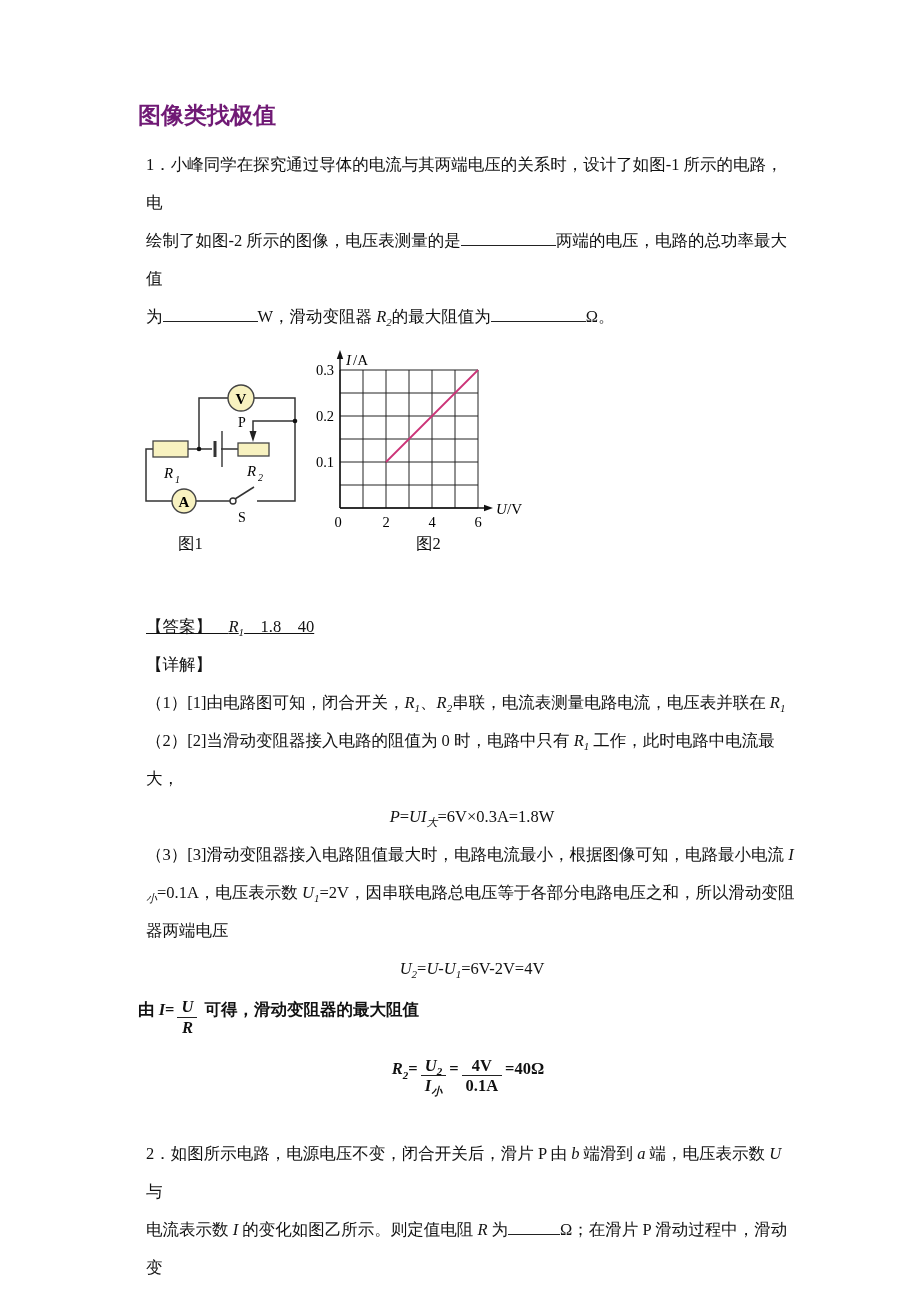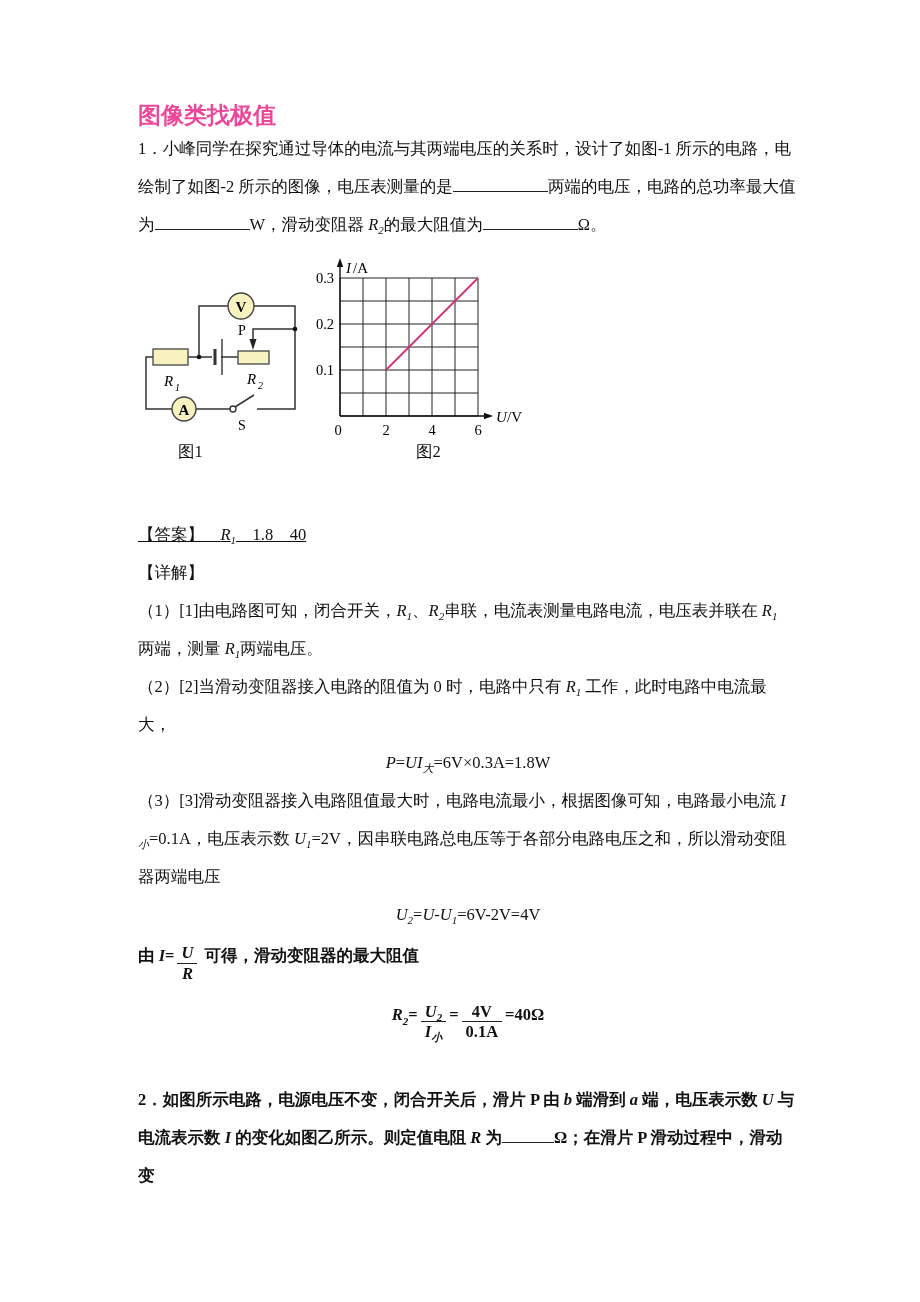--- a/index.html
+++ b/index.html
@@ -1,35 +1,35 @@
 <!DOCTYPE html>
 <html><head>
 <meta charset="utf-8">
 <style>
   html,body{margin:0;padding:0;background:#fff;}
   body{width:920px;height:1302px;position:relative;overflow:hidden;
        font-family:"Liberation Serif","DejaVu Serif",serif;color:#111;}
   .content{width:660px;margin-left:138px;padding-top:100px;font-size:16.5px;line-height:38px;}
   .doc-title{font-family:"Liberation Sans","DejaVu Sans",sans-serif;font-weight:700;
-             font-size:23px;line-height:30px;color:#ec4899;}
-  .pline{min-height:38px;}
+             font-size:23px;line-height:30px;margin-bottom:16px;color:#701a75;}
+  .pline{min-height:38px;margin-left:8px;}
   .center{text-align:center;}
   i.var{font-style:italic;font-family:"Liberation Serif","DejaVu Serif",serif;}
   sub.vsub{font-style:italic;font-size:11px;line-height:0;}
   .blank{display:inline-block;border-bottom:1px solid #222;height:15px;vertical-align:baseline;}
   .frac{display:inline-block;vertical-align:-1.05em;text-align:center;line-height:1.2;margin:0 3px;}
   .frac .num{display:block;border-bottom:1px solid #222;padding:0 4px;}
   .frac .den{display:block;padding:0 4px;}
   .tallline{line-height:1.3;padding:9px 0;font-weight:bold;}
   .figures{position:relative;height:218px;margin-top:14px;}
   .fig-svg{position:absolute;}
   .fig-caption{position:absolute;top:182px;width:80px;text-align:left;font-size:16.5px;line-height:24px;}
   svg text{font-family:"Liberation Serif","DejaVu Serif",serif;}
   .answer-line{margin-top:40px;text-decoration:underline;}
-  .q2{margin-top:30px;font-weight:bold;}
+  .q2{margin-top:30px;}
 </style>
 </head>
 <body>
 
 <div class="content">
 
   <div class="doc-title">图像类找极值</div>
 
   <div>
     <div class="pline">1．小峰同学在探究通过导体的电流与其两端电压的关系时，设计了如图-1 所示的电路，电</div>
@@ -84,21 +84,20 @@
 
     <div class="fig-caption" style="left:40px">图1</div>
     <div class="fig-caption" style="left:278px">图2</div>
   </div>
 
   <div class="pline answer-line">【答案】　<i class="var">R</i><sub class="vsub">1</sub>　1.8　40</div>
   <div class="pline">【详解】</div>
 
   <div>
     <div class="pline">（1）[1]由电路图可知，闭合开关，<i class="var">R</i><sub class="vsub">1</sub>、<i class="var">R</i><sub class="vsub">2</sub>串联，电流表测量电路电流，电压表并联在 <i class="var">R</i><sub class="vsub">1</sub></div>
-    <div class="pline">两端，测量 <i class="var">R</i><sub class="vsub">1</sub>两端电压。</div>
   </div>
 
   <div>
     <div class="pline">（2）[2]当滑动变阻器接入电路的阻值为 0 时，电路中只有 <i class="var">R</i><sub class="vsub">1</sub> 工作，此时电路中电流最大，</div>
     <div class="pline center"><i class="var">P</i>=<i class="var">UI</i><sub class="vsub">大</sub>=6V×0.3A=1.8W</div>
   </div>
 
   <div>
     <div class="pline">（3）[3]滑动变阻器接入电路阻值最大时，电路电流最小，根据图像可知，电路最小电流 <i class="var">I</i></div>
     <div class="pline"><sub class="vsub">小</sub>=0.1A，电压表示数 <i class="var">U</i><sub class="vsub">1</sub>=2V，因串联电路总电压等于各部分电路电压之和，所以滑动变阻</div>

